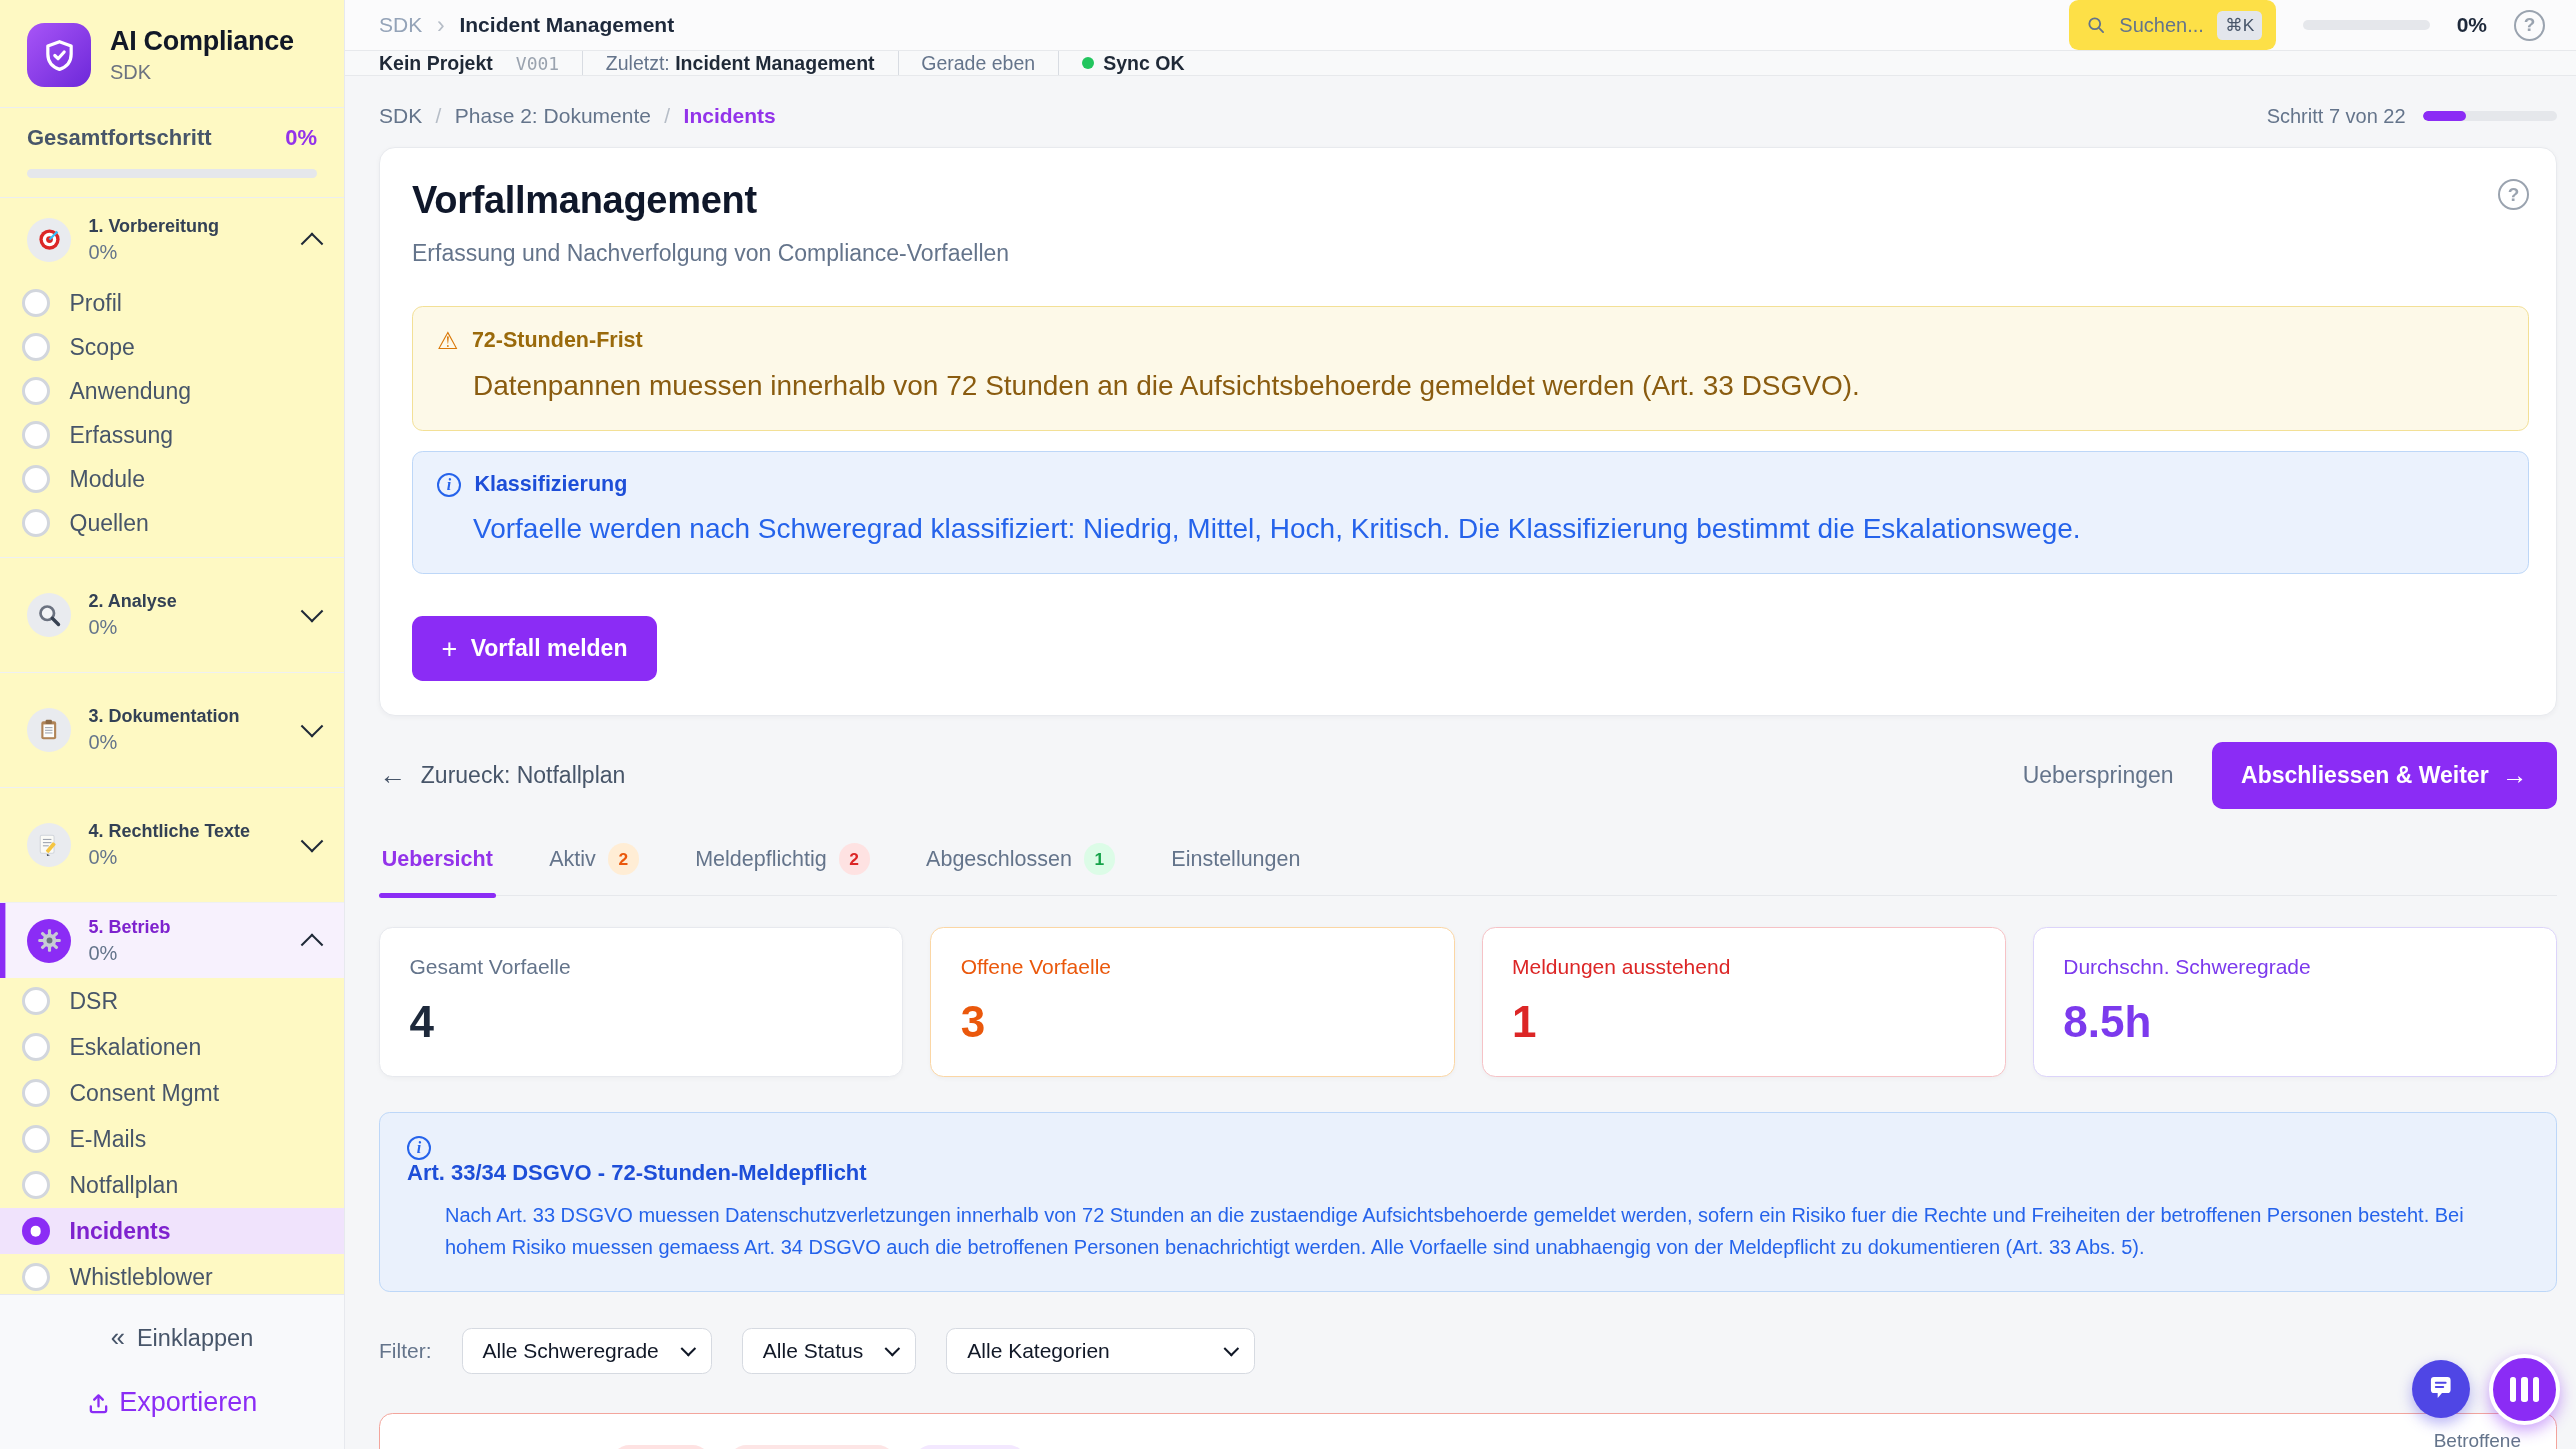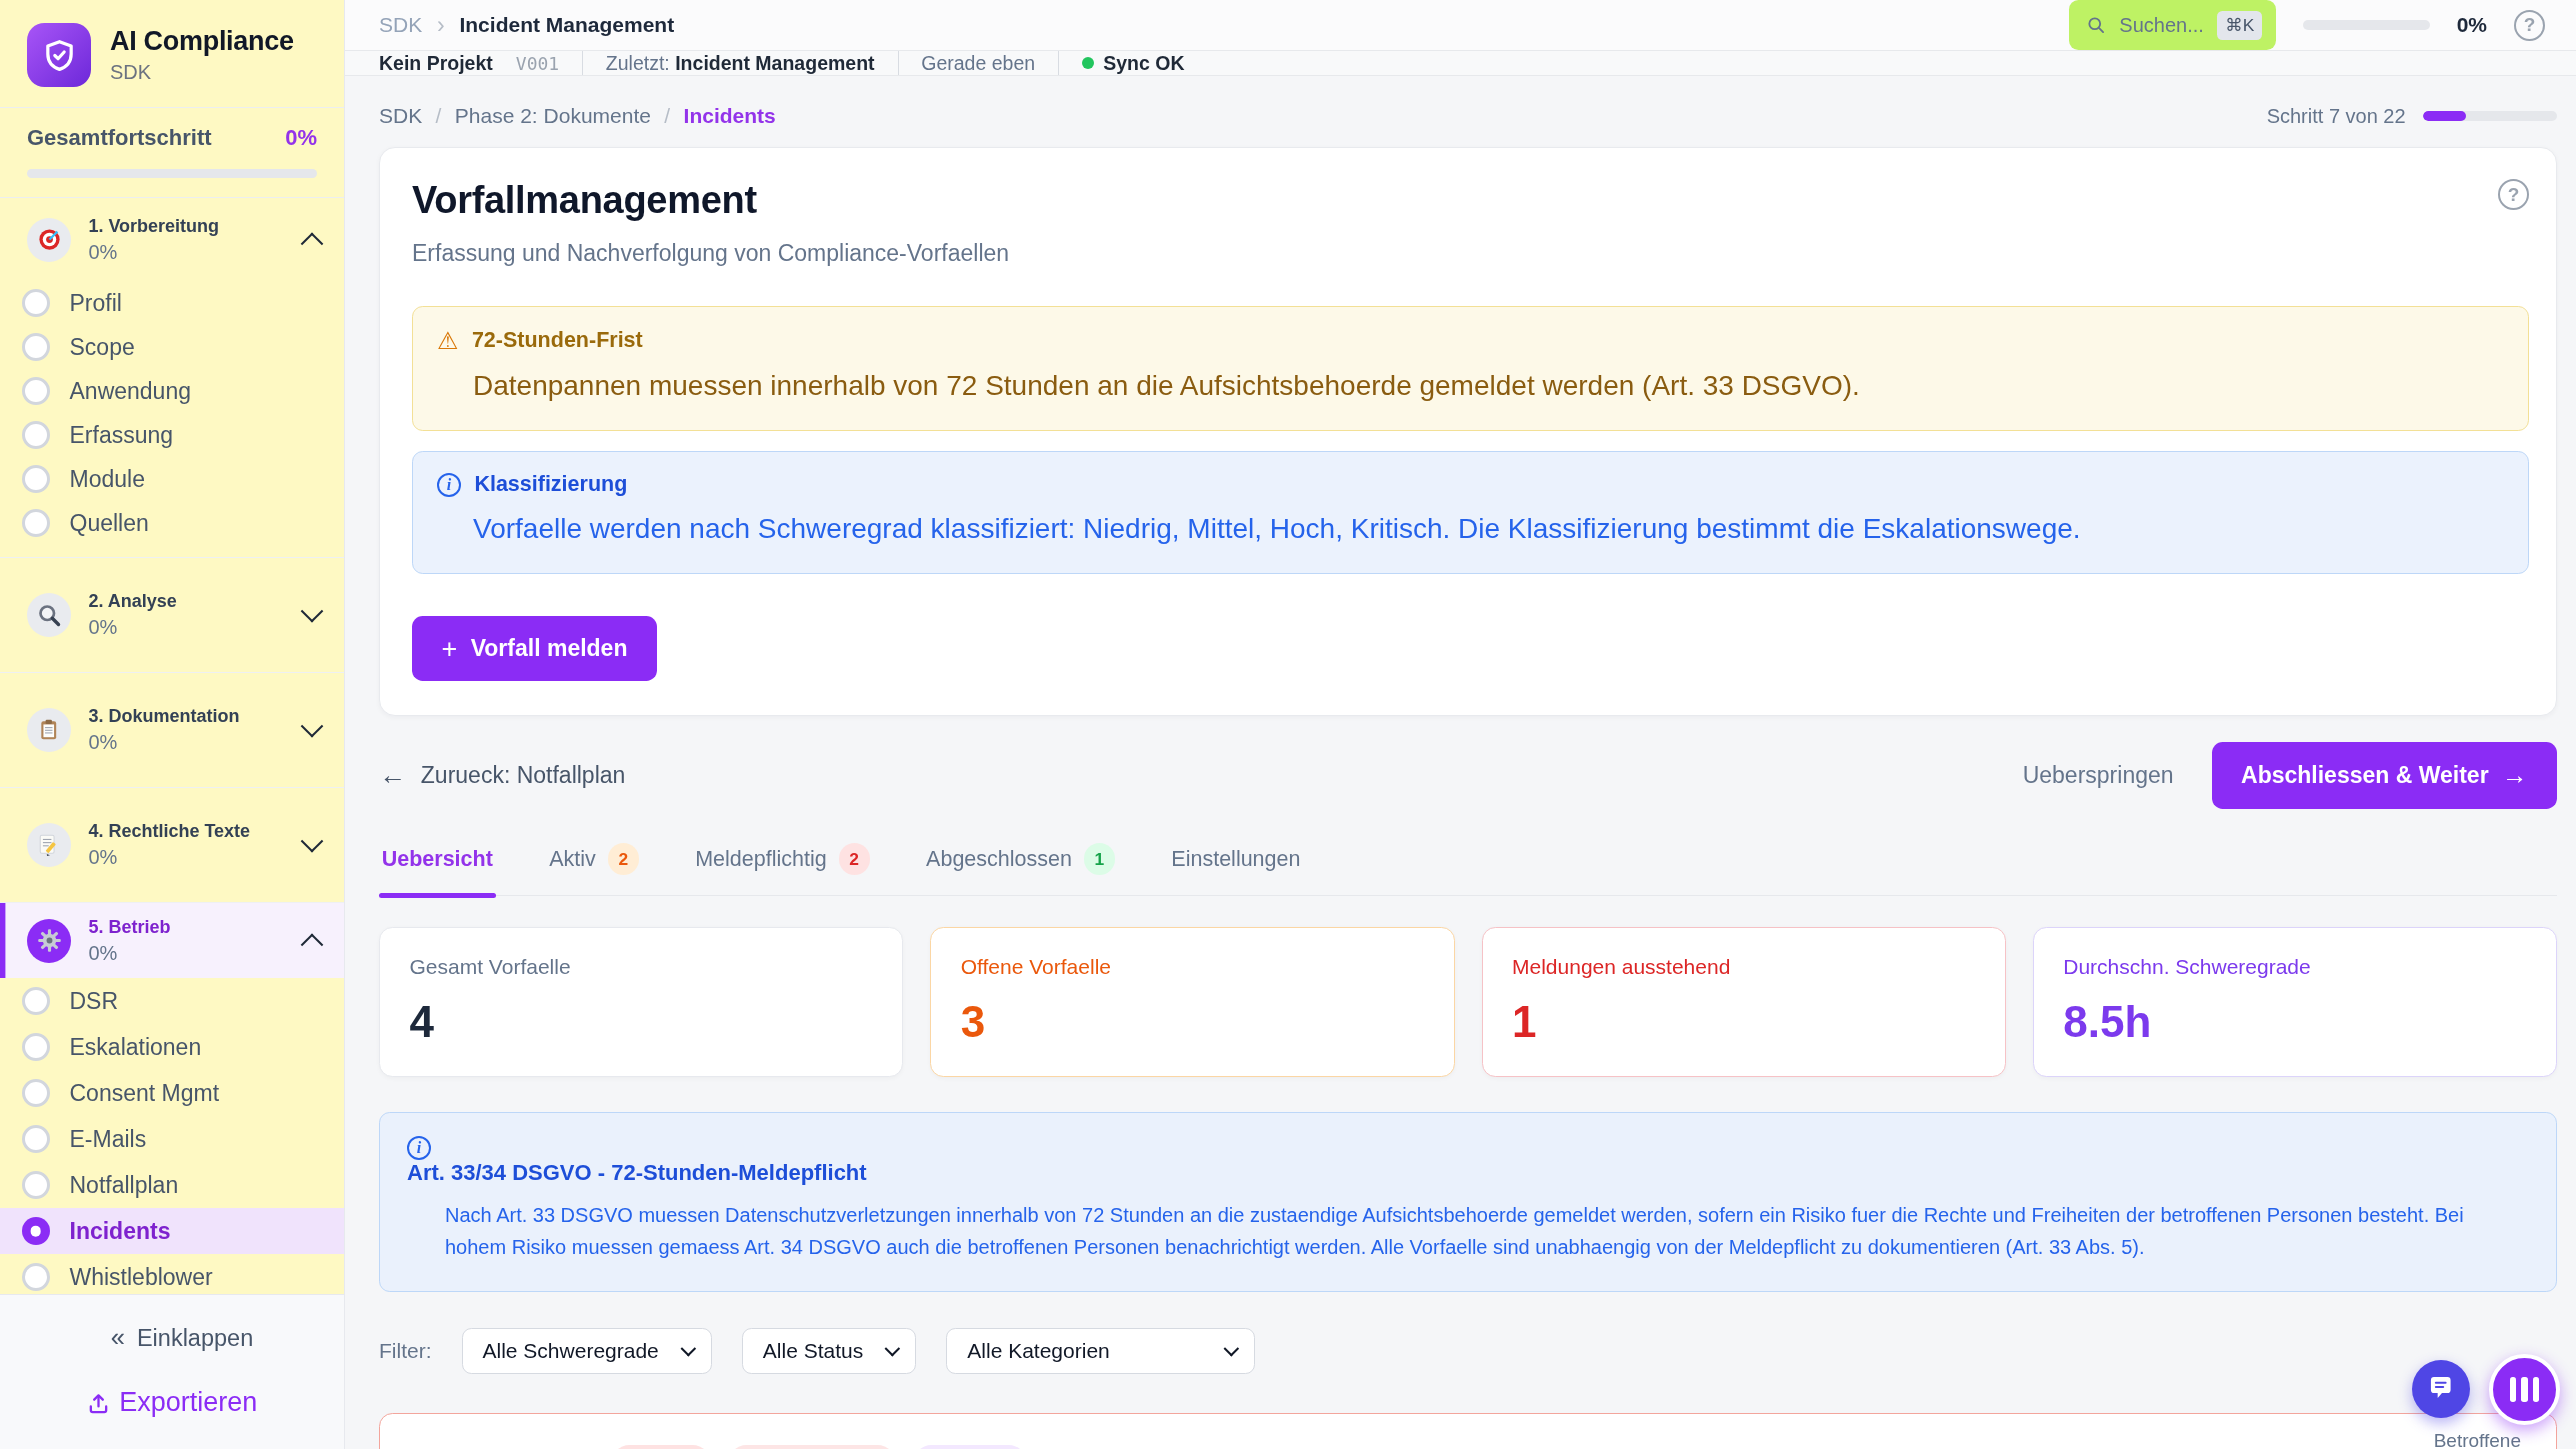--- a/index.html
+++ b/index.html
@@ -56,21 +56,21 @@
 
   
   .main { margin-left:345px; display:flex; flex-direction:column; height:1449px; }
   .topbar { height:79px; background:#fbfbfc; border-bottom:0.7px solid #e7e9ec; display:flex;
     align-items:center; padding:0 31px 0 34px; }
   .tb-crumb { display:flex; align-items:center; gap:14.8px; font-size:21px; }
   .tb-root { color:#94a3b8; }
   .tb-sep { color:#b6bdc7; font-size:23px; }
   .tb-cur { color:#1e293b; font-weight:600; }
   .tb-right { margin-left:auto; display:flex; align-items:center; gap:27px; }
-  .search-pill { display:flex; align-items:center; gap:13.4px; background:#bef264; border-radius:9.4px;
+  .search-pill { display:flex; align-items:center; gap:13.4px; background:#fde047; border-radius:9.4px;
     padding:10.7px 13.4px 10.7px 17.4px; cursor:text; }
   .search-pill .ph { font-size:20px; color:#64748b; }
   .kbd { background:#e3e6ec; border-radius:5.4px; font-size:17.4px; color:#475569; padding:4px 8px; }
   .tb-bar { width:127px; height:9.4px; border-radius:5.4px; background:#e5e7eb; }
   .tb-pct { font-size:21px; font-weight:bold; color:#1e293b; }
   .help-ic { width:31px; height:31px; border-radius:50%; border:2.7px solid #9aa3af; color:#9aa3af;
     font-size:19px; font-weight:bold; display:flex; align-items:center; justify-content:center; cursor:pointer; }
 
   .statusbar { height:48px; background:#f8f9fa; border-bottom:0.7px solid #e7e9ec; display:flex;
     align-items:center; gap:23px; padding:0 34px; font-size:19.5px; }

